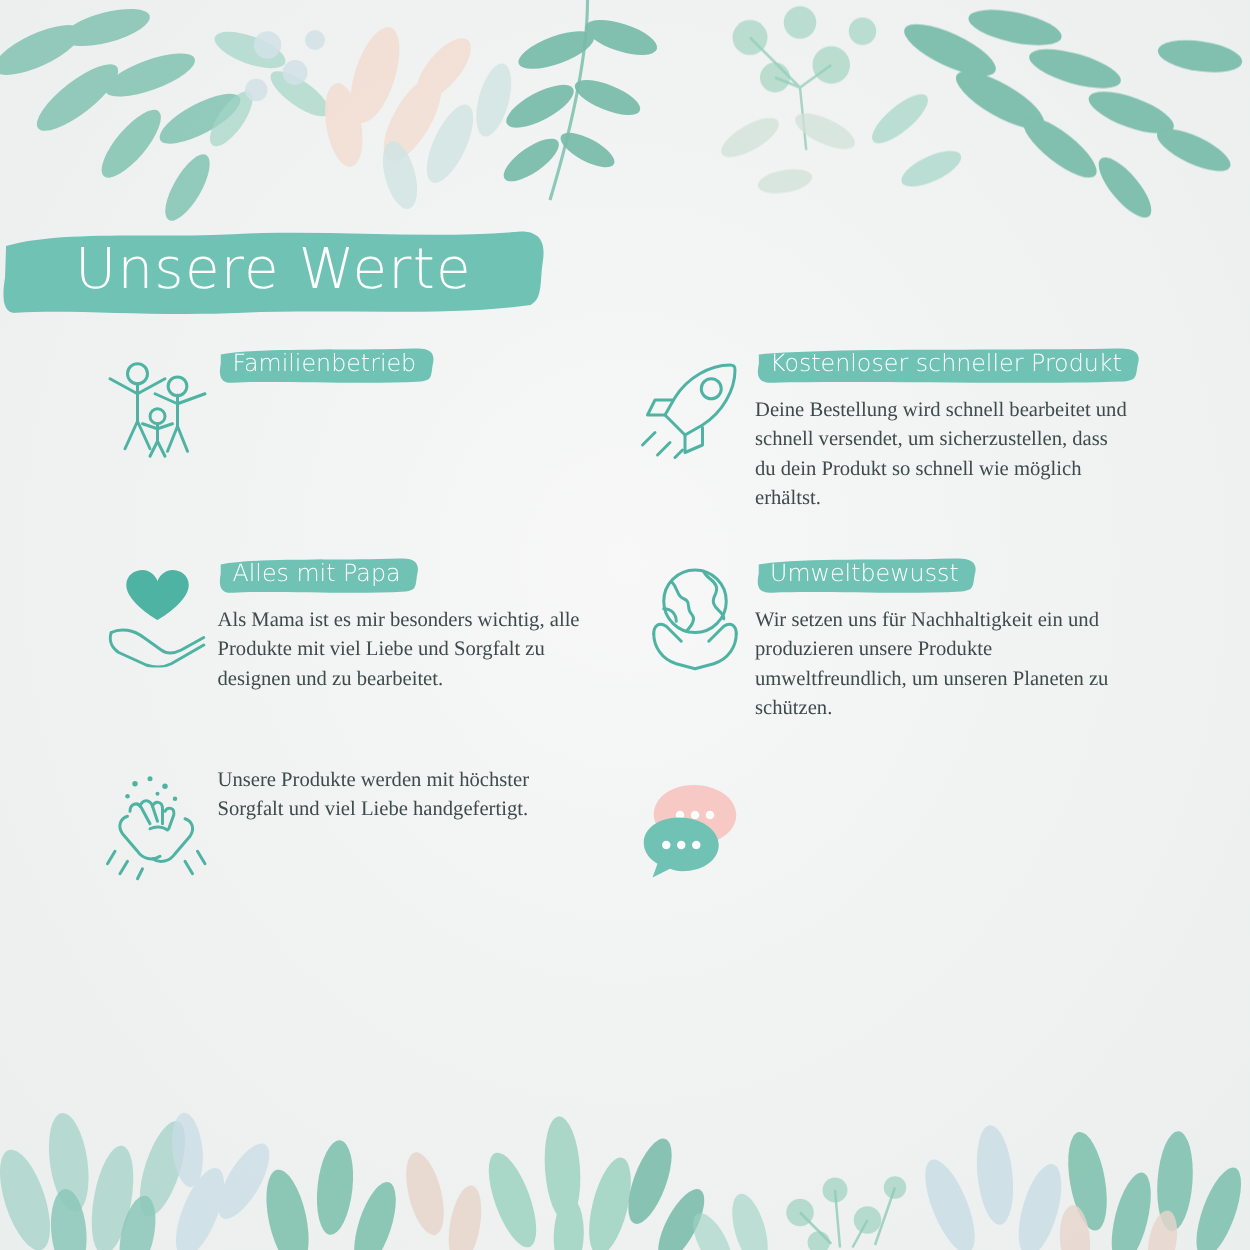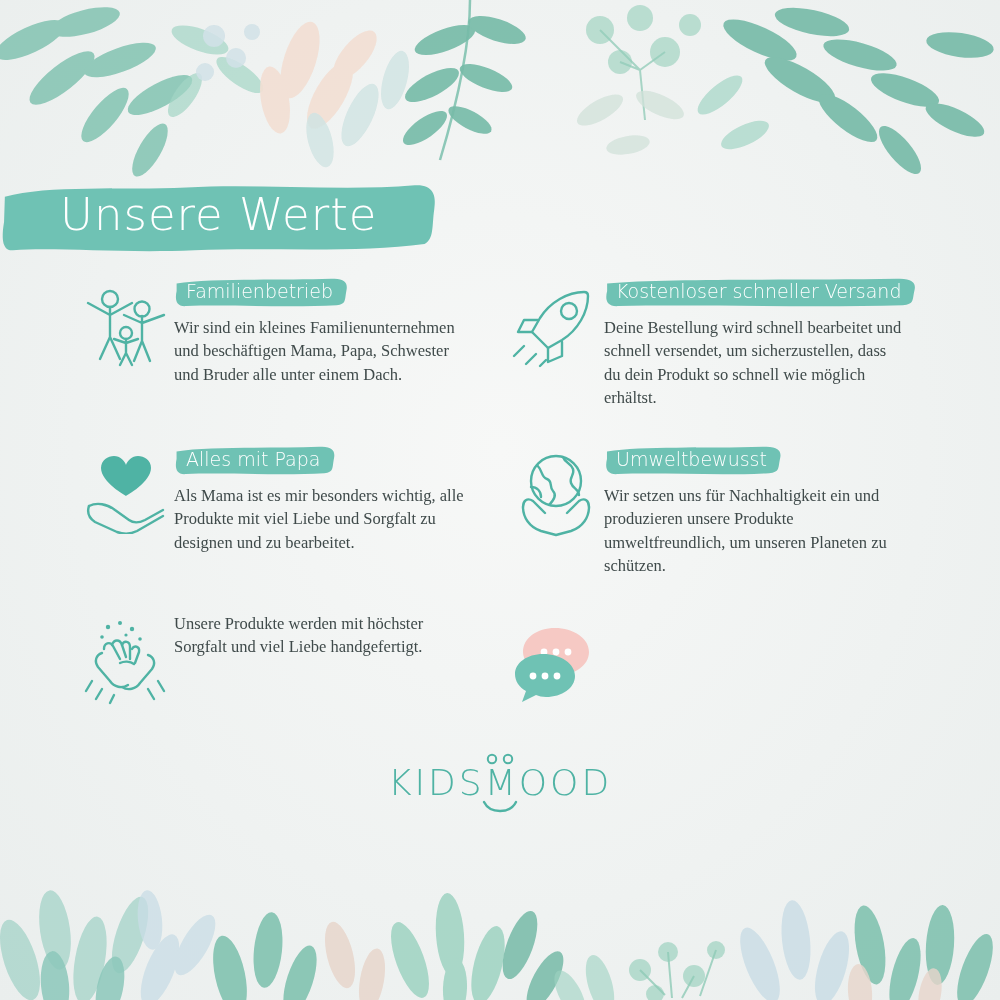--- a/index.html
+++ b/index.html
@@ -247,42 +247,41 @@
       </div>
       <div class="body">
         <div class="label-wrap">
           <svg class="brush-sm" viewBox="0 0 200 34" preserveAspectRatio="none">
             <path d="M3 8 C40 2, 120 5, 180 3 C196 2, 199 8, 197 16
                      C195 26, 197 30, 186 31 C130 34, 60 30, 14 32
                      C2 33, 1 25, 3 16 Z" fill="#6fc2b4"></path>
           </svg>
           <span class="label">Familienbetrieb</span>
         </div>
-        <p class="desc">Wir sind ein kleines Familienunternehmen und beschäftigen Mama, Papa, Schwester und Bruder alle unter einem Dach.</p>
       </div>
     </div>
 
     <div class="item col-right">
       <div class="icon">
         <svg width="88" height="84" viewBox="0 0 88 84" fill="none" stroke="#4fb3a4" stroke-width="2.4" stroke-linecap="round" stroke-linejoin="round">
           <path d="M72 8 C56 8, 38 18, 28 34 L20 48 L36 64 L50 56 C66 46, 76 28, 76 12 C76 9, 75 8, 72 8 Z"></path>
           <circle cx="57" cy="27" r="8"></circle>
           <path d="M26 36 L12 36 L6 48 L20 48"></path>
           <path d="M36 64 L36 78 L50 72 L50 58"></path>
           <path d="M12 62 L2 72 M24 70 L14 80 M34 76 L28 82"></path>
         </svg>
       </div>
       <div class="body">
         <div class="label-wrap">
           <svg class="brush-sm" viewBox="0 0 300 34" preserveAspectRatio="none">
             <path d="M3 8 C60 2, 180 5, 280 3 C296 2, 299 8, 297 16
                      C295 26, 297 30, 286 31 C200 34, 90 30, 14 32
                      C2 33, 1 25, 3 16 Z" fill="#6fc2b4"></path>
           </svg>
-          <span class="label">Kostenloser schneller Versand</span>
+          <span class="label">Kostenloser schneller Produkt</span>
         </div>
         <p class="desc">Deine Bestellung wird schnell bearbeitet und schnell versendet, um sicherzustellen, dass du dein Produkt so schnell wie möglich erhältst.</p>
       </div>
     </div>
 
     <div class="item col-left">
       <div class="icon">
         <svg width="86" height="80" viewBox="0 0 86 80" fill="none" stroke="#4fb3a4" stroke-width="2.4" stroke-linecap="round" stroke-linejoin="round">
           <path d="M43 42 C43 42, 18 28, 18 14 C18 6, 25 2, 31 2 C37 2, 42 7, 43 11
                    C44 7, 49 2, 55 2 C61 2, 68 6, 68 14 C68 28, 43 42, 43 42 Z" fill="#4fb3a4" stroke="none"></path>
@@ -371,30 +370,20 @@
             <circle cx="20" cy="54" r="3.4"></circle>
             <circle cx="32" cy="54" r="3.4"></circle>
             <circle cx="44" cy="54" r="3.4"></circle>
           </g>
         </svg>
       </div>
     </div>
 
   </div>
 
-  <div class="logo">
-    <span class="logo-text">KIDSMOOD</span>
-    <svg width="44" height="30" viewBox="0 0 44 30" style="position:absolute; left:calc(50% - 22px); top:-10px;">
-      <circle cx="14" cy="7" r="4.2" fill="none" stroke="#4fb3a4" stroke-width="2"></circle>
-      <circle cx="30" cy="7" r="4.2" fill="none" stroke="#4fb3a4" stroke-width="2"></circle>
-    </svg>
-    <svg width="40" height="18" viewBox="0 0 40 18" style="position:absolute; left:calc(50% - 20px); top:38px;">
-      <path d="M4 2 C10 14, 30 14, 36 2" fill="none" stroke="#4fb3a4" stroke-width="2.4" stroke-linecap="round"></path>
-    </svg>
-  </div>
 
   <svg class="foliage bottom" viewBox="0 0 1000 230" preserveAspectRatio="none">
     <g>
 
       <g fill="#a9d5cb" opacity="0.8">
         <ellipse cx="20" cy="190" rx="16" ry="42" transform="rotate(-18 20 190)"></ellipse>
         <ellipse cx="55" cy="160" rx="15" ry="40" transform="rotate(-8 55 160)"></ellipse>
         <ellipse cx="90" cy="190" rx="15" ry="44" transform="rotate(10 90 190)"></ellipse>
         <ellipse cx="130" cy="165" rx="14" ry="40" transform="rotate(18 130 165)"></ellipse>
       </g>

